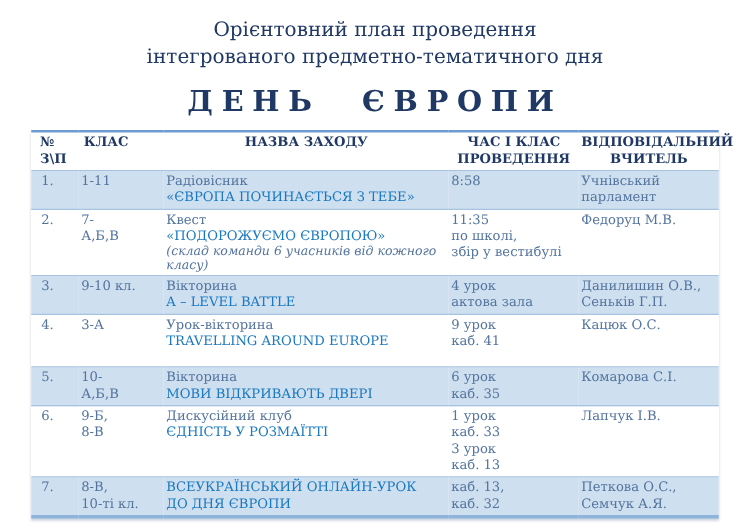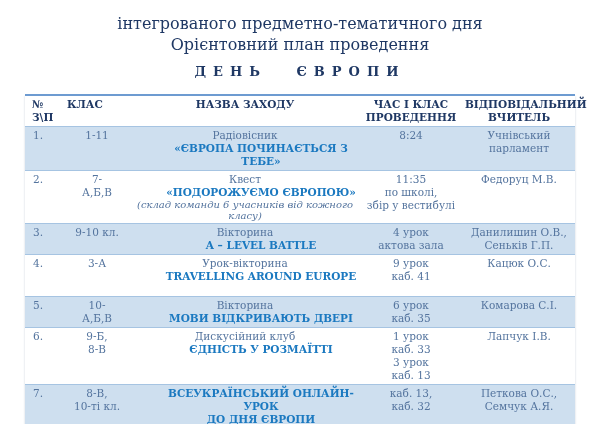--- a/index.html
+++ b/index.html
@@ -5,52 +5,52 @@
   html,body{margin:0;padding:0;}
   body{
     width:600px;height:424px;background:#ffffff;
     font-family:"DejaVu Serif","Liberation Serif",serif;
     overflow:hidden;
   }
   .page{padding:13px 25px 0 25px;}
   .title-block{text-align:center;color:#1F3864;}
   .title-line{font-size:16px;line-height:21px;font-weight:500;}
   .title-day{
-    font-size:13px;line-height:22px;font-weight:bold;
-    letter-spacing:7px;word-spacing:18px;margin-top:6px;
+    font-size:23px;line-height:22px;font-weight:bold;
+    letter-spacing:7px;word-spacing:18px;margin-top:16px;
   }
   table{
     width:550px;border-collapse:collapse;table-layout:fixed;
     margin-top:11px;
     border-top:2px solid #6D9BD1;
     border-bottom:3px solid #8FB4D9;
     box-shadow:0 2px 2px rgba(110,130,155,0.35);
     font-size:10.5px;
   }
   th,td{padding:2px 2px;vertical-align:top;}
   thead tr, tbody tr{border-bottom:1px solid #A6C4E2;}
   th{color:#1F3864;font-weight:bold;line-height:13px;}
   th.c0{text-align:left;padding-left:7px;}
   th.c1{text-align:left;padding-left:4px;margin-left:37px;}
   td{color:#54749E;line-height:13px;}
   .line{min-height:13px;}
   .num-cell{text-align:left;padding-left:8px;}
-  .klass-cell,.name-cell,.time-cell,.teacher-cell{text-align:center;}
+  .klass-cell,.name-cell,.time-cell,.teacher-cell{text-align:left;}
   tbody tr.shaded{background:#CEDFEF;}
   tbody tr.pad-extra td{padding-bottom:13px;}
-  .name-main{color:#1B79C0;font-weight:bold;margin-left:32px;}
+  .name-main{color:#1B79C0;font-weight:normal;}
   .name-note{font-size:10px;font-style:italic;line-height:11px;}
 </style>
 </head>
 <body>
 
 <div class="page">
   <div class="title-block">
+    <div class="title-line">Орієнтовний план проведення</div>
     <div class="title-line">інтегрованого предметно-тематичного дня</div>
-    <div class="title-line">Орієнтовний план проведення</div>
     <div class="title-day">ДЕНЬ ЄВРОПИ</div>
   </div>
 
   <table>
     <colgroup>
       <col style="width:38px">
         <col style="width:68px">
         <col style="width:228px">
         <col style="width:104px">
         <col style="width:112px">
@@ -81,21 +81,21 @@
         <tr class="shaded">
           <td class="num-cell c0">1.</td>
           <td class="klass-cell c1">
             <div class="line">1-11</div>
           </td>
           <td class="name-cell c2">
             <div class="line">Радіовісник</div>
             <div class="line name-main">«ЄВРОПА ПОЧИНАЄТЬСЯ З ТЕБЕ»</div>
           </td>
           <td class="time-cell c3">
-            <div class="line">8:24</div>
+            <div class="line">8:58</div>
           </td>
           <td class="teacher-cell c4">
             <div class="line">Учнівський</div>
             <div class="line">парламент</div>
           </td>
         </tr>
         <tr>
           <td class="num-cell c0">2.</td>
           <td class="klass-cell c1">
             <div class="line">7-</div>

